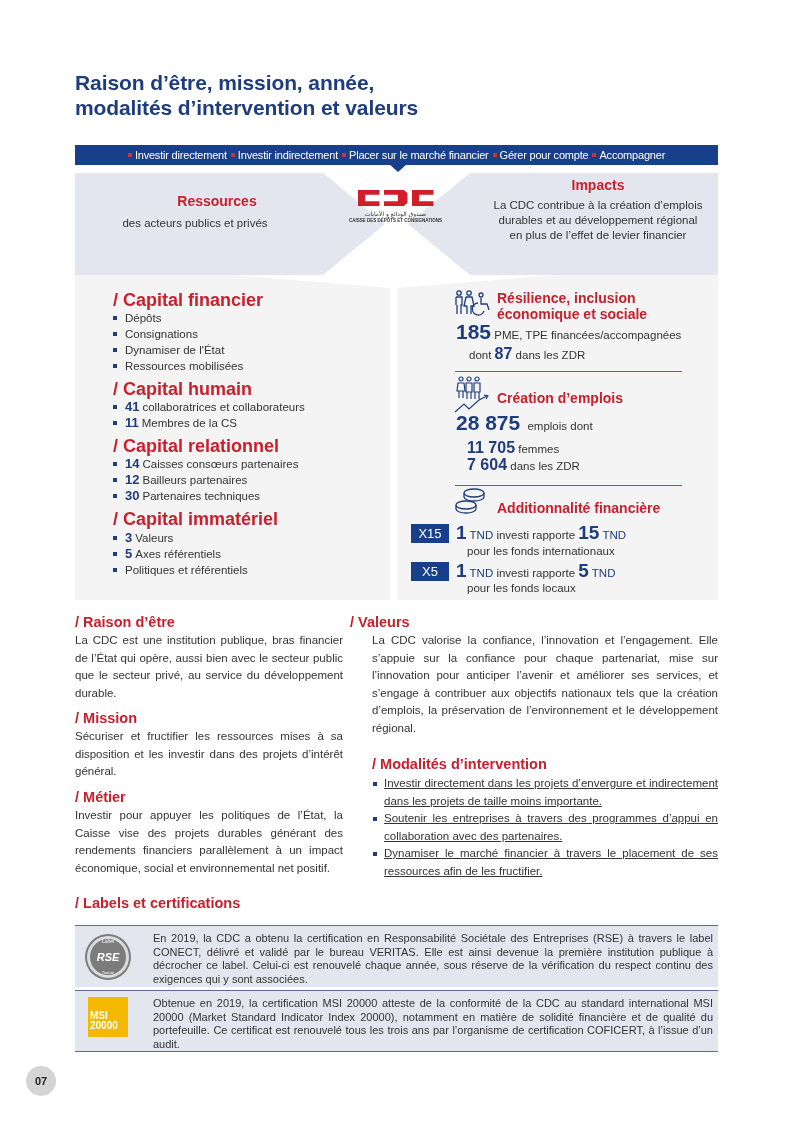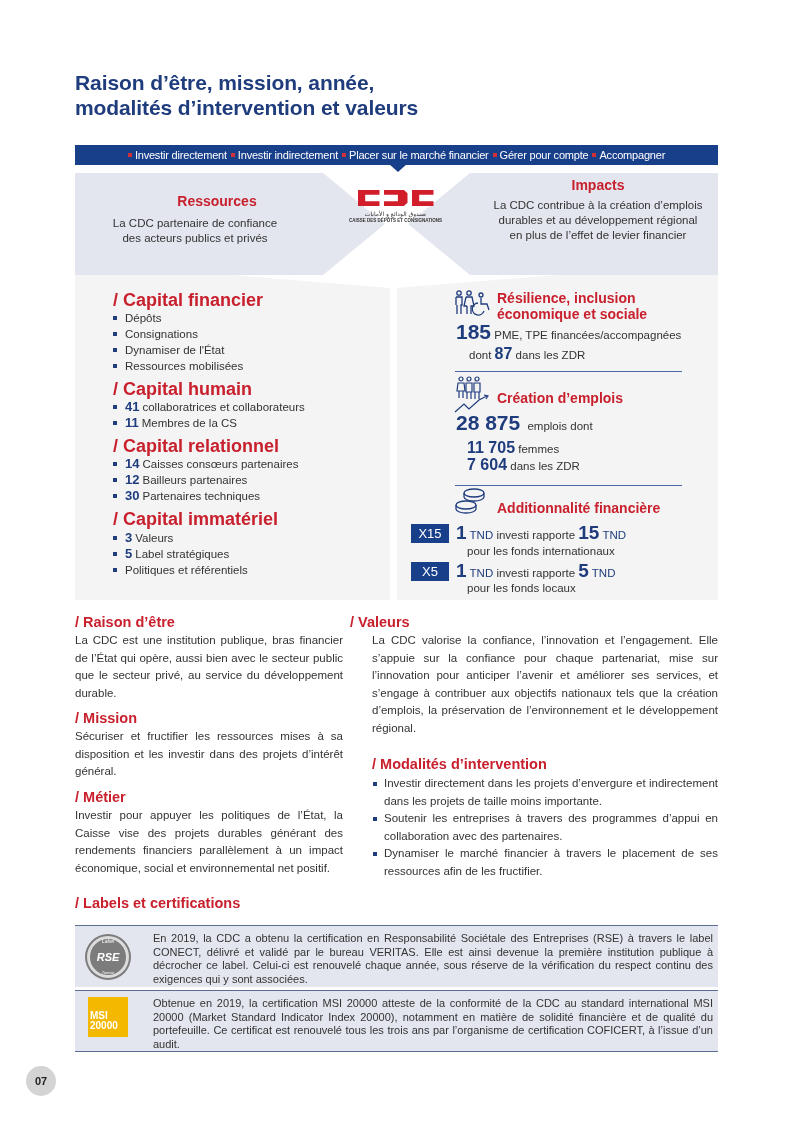--- a/index.html
+++ b/index.html
@@ -41,21 +41,21 @@
 
   .rh { position: absolute; color: #c8202d; font-size: 14px; font-weight: bold; line-height: 16px; }
   .big { font-weight: bold; color: #1f3c7d; }
   .rt { position: absolute; font-size: 11.5px; color: #333; white-space: nowrap; }
   .divider { position: absolute; left: 455px; width: 227px; height: 1px; background: #4a6aa6; }
   .xbadge { position: absolute; left: 411px; width: 38px; height: 19px; background: #183f8a; color: #fff; font-size: 13px; display: flex; align-items: center; justify-content: center; }
   .icon { position: absolute; }
 
   .sec-h { position: absolute; font-size: 14.5px; font-weight: bold; color: #c8202d; }
   .sec-p { position: absolute; font-size: 11.5px; color: #333; line-height: 17.5px; text-align: justify; }
-  .mod-list { position: absolute; left: 372px; top: 775px; width: 346px; list-style: none; font-size: 11.5px; color: #333; line-height: 17.5px; }
+  .mod-list { position: absolute; left: 372px; top: 775px; width: 346px; list-style: none; font-size: 11.5px; color: #333; line-height: 17.5px; text-decoration: underline; }
   .mod-list li { position: relative; padding-left: 12px; text-align: justify; }
   .mod-list li::before { content: ""; position: absolute; left: 1px; top: 7px; width: 4px; height: 4px; background: #1f3c7d; }
 
   .labels-h { position: absolute; left: 75px; top: 895px; font-size: 14.5px; font-weight: bold; color: #c8202d; }
   .cert { position: absolute; left: 75px; width: 643px; background: #e4e6ef; border-top: 1.5px solid #5b6d93; }
   .cert1 { top: 925px; height: 62px; }
   .cert2 { top: 990px; height: 62px; border-bottom: 1.5px solid #5b6d93; }
   .cert .txt { position: absolute; left: 78px; top: 6px; width: 560px; font-size: 11px; line-height: 13.5px; color: #333; text-align: justify; }
   .rse { position: absolute; left: 12px; top: 10px; width: 42px; height: 42px; border-radius: 50%; background: #7c7c7c; border: 3px solid #dcdcdc; box-shadow: 0 0 0 2px #7c7c7c; display: flex; flex-direction: column; align-items: center; justify-content: space-between; color: #fff; font-style: italic; }
   .rse .l1 { font-size: 5px; line-height: 5px; }
@@ -93,21 +93,20 @@
   <span class="item">
       <span class="sq"></span>
       <span>Accompagner</span>
     </span>
 </div>
 <div class="banner-arrow"></div>
 
 <div class="top-left">
   <div class="h">Ressources</div>
   <div class="p">
-    <div>La CDC partenaire de confiance</div>
     <div>des acteurs publics et privés</div>
   </div>
 </div>
 <div class="top-right">
   <div class="h">Impacts</div>
   <div class="p">
     <div>La CDC contribue à la création d’emplois</div>
     <div>durables et au développement régional</div>
     <div>en plus de l’effet de levier financier</div>
   </div>
@@ -182,21 +181,21 @@
 <div class="cap" style="top:509px;">/ Capital immatériel</div>
 <ul class="cap-list" style="top:530px;">
   <li>
       <span class="b"></span>
       <span class="n">3</span>
       <span>Valeurs</span>
     </li>
   <li>
       <span class="b"></span>
       <span class="n">5</span>
-      <span>Label stratégiques</span>
+      <span>Axes référentiels</span>
     </li>
   <li>
       <span class="b"></span>
       <span>Politiques et référentiels</span>
     </li>
 </ul>
 
 <svg class="icon" style="left:454px; top:290px;" width="38" height="26" viewBox="0 0 38 26">
   <g fill="none" stroke="#1f3c7d" stroke-width="1.3">
     <circle cx="5" cy="3" r="2.2"></circle>

